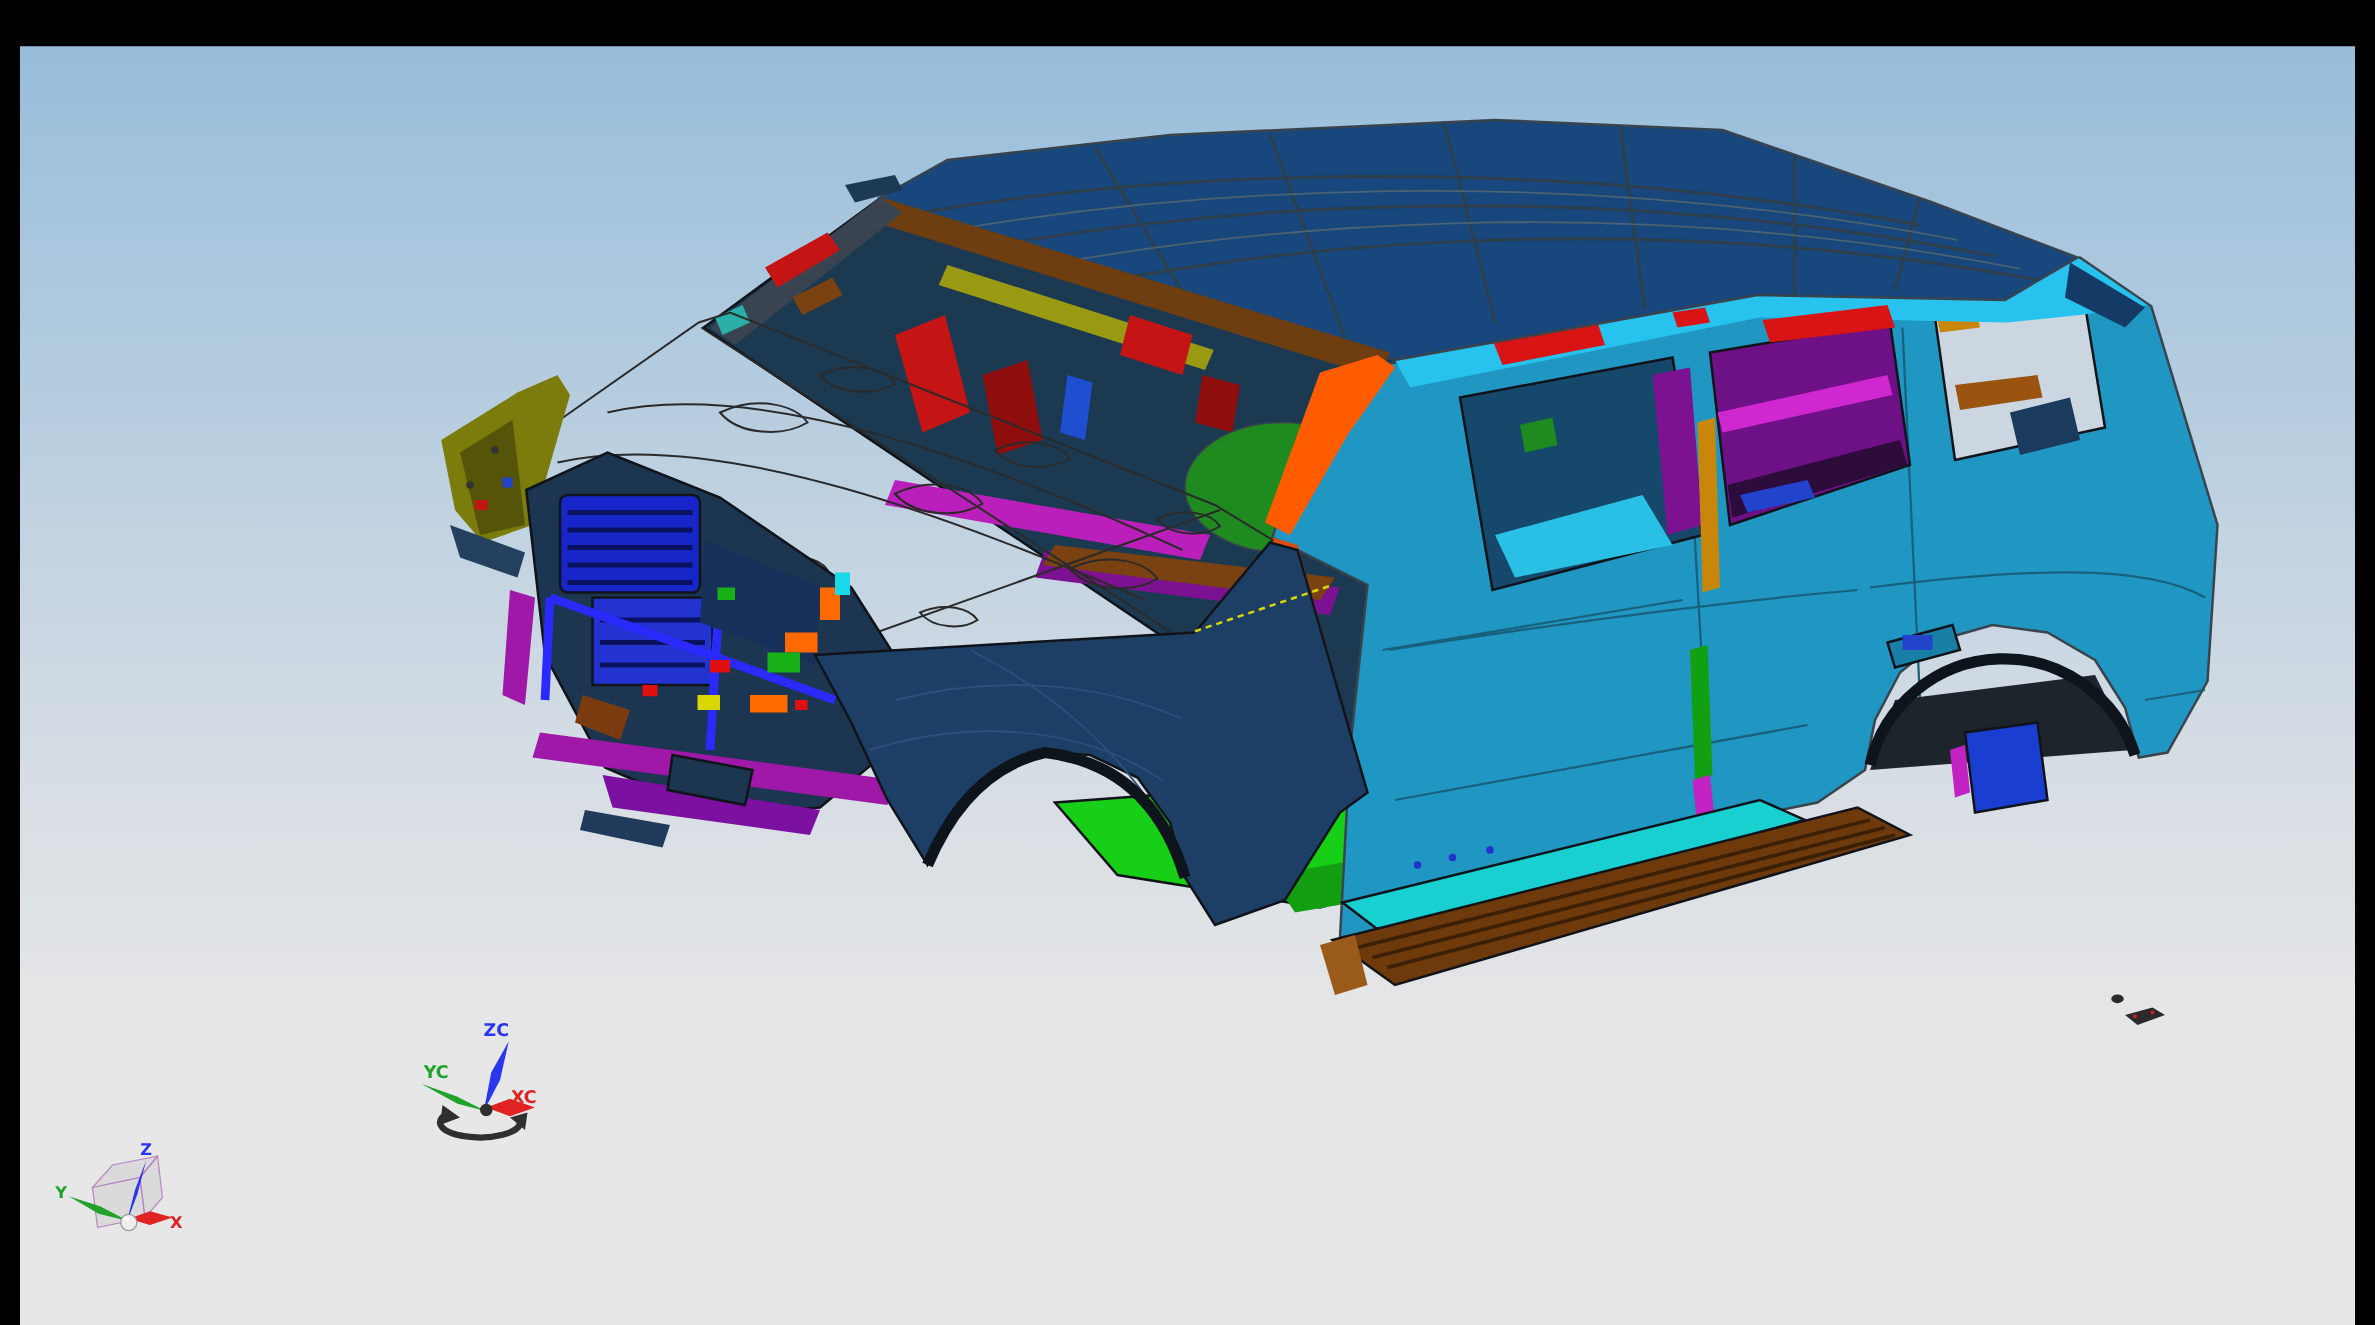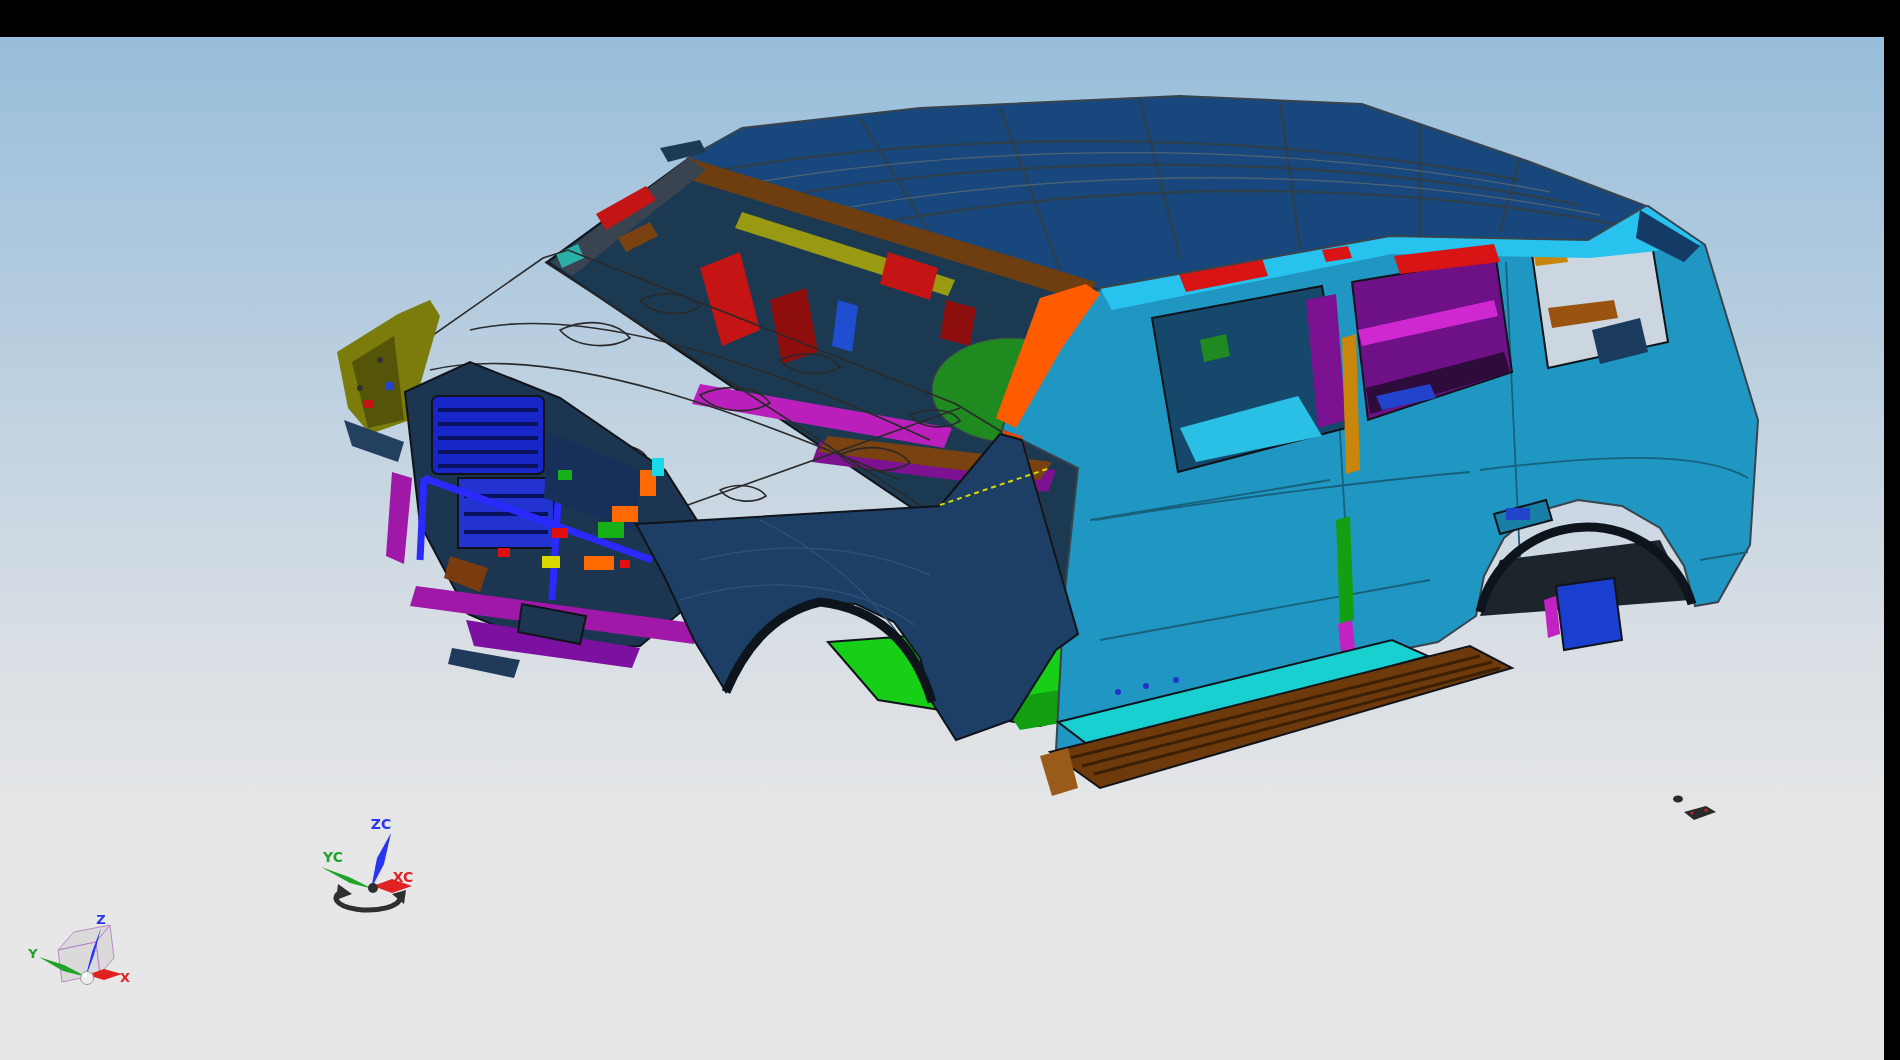--- a/index.html
+++ b/index.html
@@ -1,21 +1,21 @@
 <!DOCTYPE html>
 <html style="--bg-top: #98bedb; --bg-mid: #d6dde4; --bg-bottom: #e7e7e7;"><head>
 <meta charset="utf-8">
 <style>
   html,body{margin:0;padding:0;}
   body{
     width:1900px;height:1060px;position:relative;overflow:hidden;
     background:#000;font-family:"Liberation Sans", sans-serif;
   }
   .viewport{
-    position:absolute;left:0;top:0;width:1884px;height:1060px;
+    position:absolute;left:16px;top:0;width:1884px;height:1060px;
     background:linear-gradient(to bottom,
       var(--bg-top,#98bedb) 0%,
       var(--bg-top,#98bedb) 4%,
       var(--bg-mid,#d6dde4) 58%,
       var(--bg-bottom,#e7e7e7) 80%,
       var(--bg-bottom,#e7e7e7) 100%);
   }
   .top-bar{position:absolute;left:0;top:0;width:1900px;height:37px;background:#000;z-index:5;}
   .right-bar{position:absolute;right:0;top:0;width:16px;height:1060px;background:#000;z-index:5;}
   svg.scene{position:absolute;left:0;top:0;}

